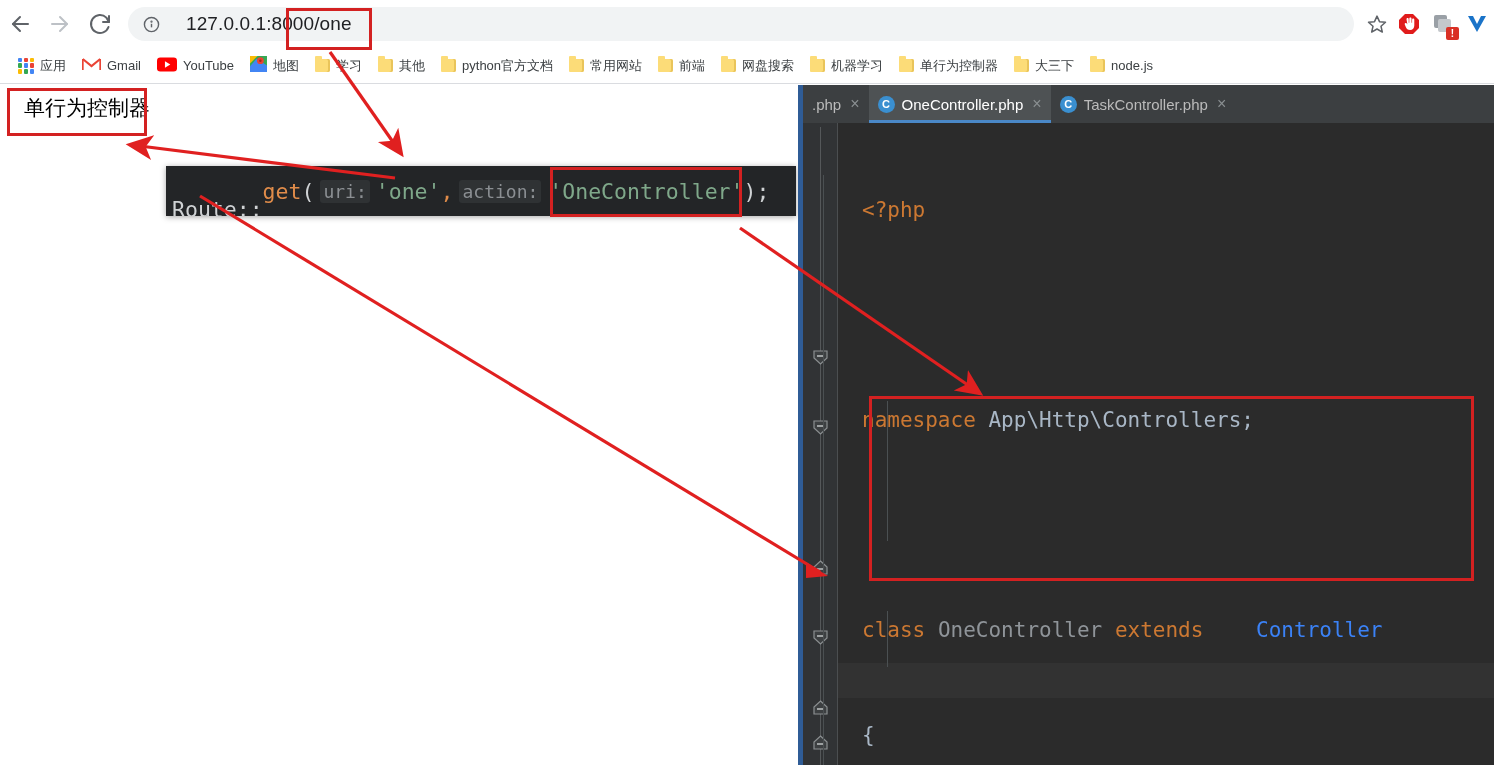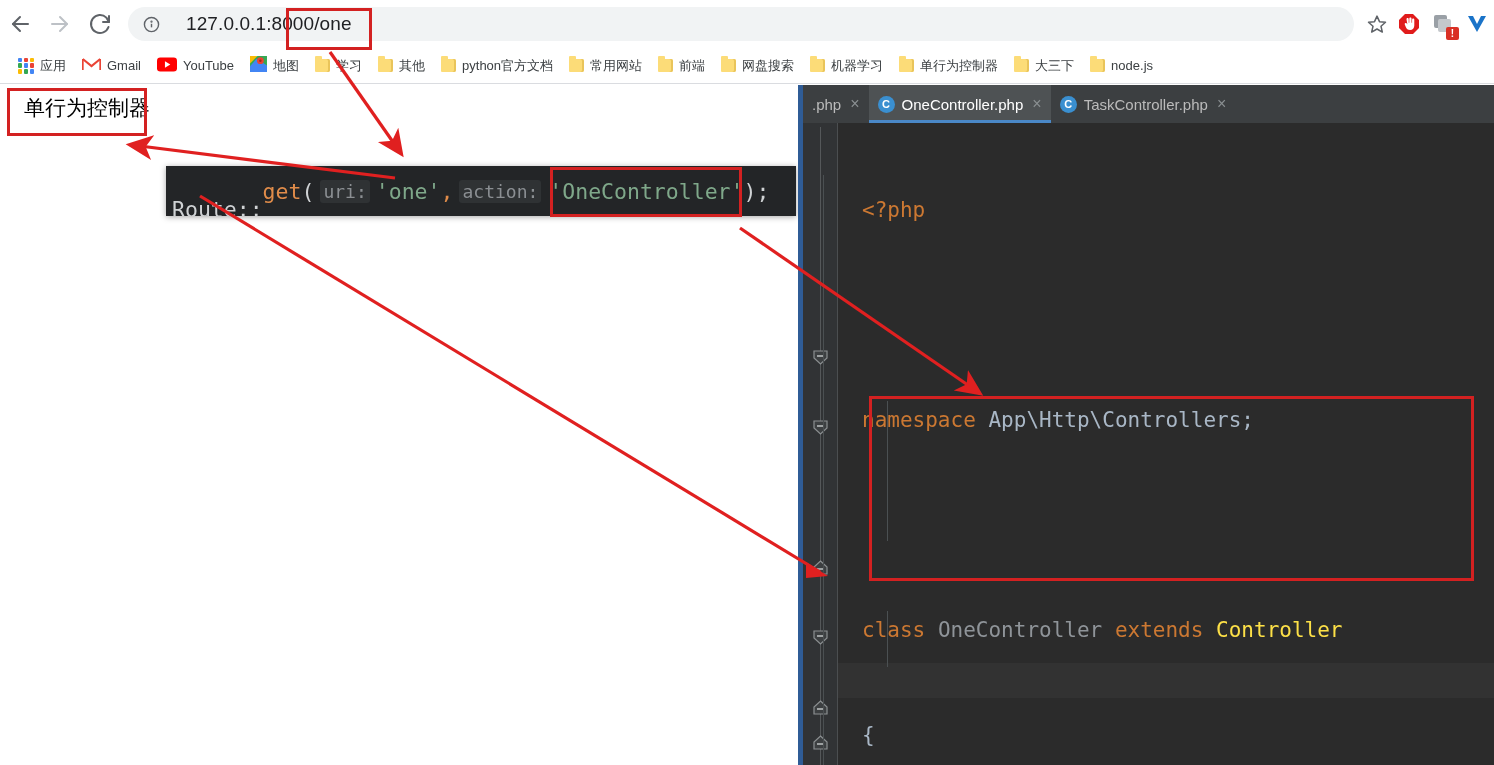--- a/index.html
+++ b/index.html
@@ -122,21 +122,21 @@
   .fold-mark { position: absolute; left: 9px; width: 17px; height: 17px; }
   .ide-sep { position: absolute; left: 39px; top: 38px; width: 1px; bottom: 0; background: #4b4e50; }
 
   .ide-code {
     position: absolute; left: 40px; top: 38px; right: 0; bottom: 0;
     font-family: "DejaVu Sans Mono", monospace; font-size: 21px; line-height: 35px;
     color: #a9b7c6; padding-left: 24px; white-space: pre; overflow: hidden;
   }
   .ln { height: 35px; white-space: pre; }
   .k-kw    { color: #cc7832; }     
-  .k-cls   { color: #fde047; }
+  .k-cls   { color: #3b82f6; margin-left: 40px; }
   .k-clsdim{ color: #8f9499; }
   .k-plain { color: #a9b7c6; }
 
   .indent-guide { position: absolute; width: 1px; background: #4b5052; }
 
   
   .row-shade { position: absolute; left: 40px; right: 0; height: 35px; background: #323232; }
 
   
   .run-toolbar {

